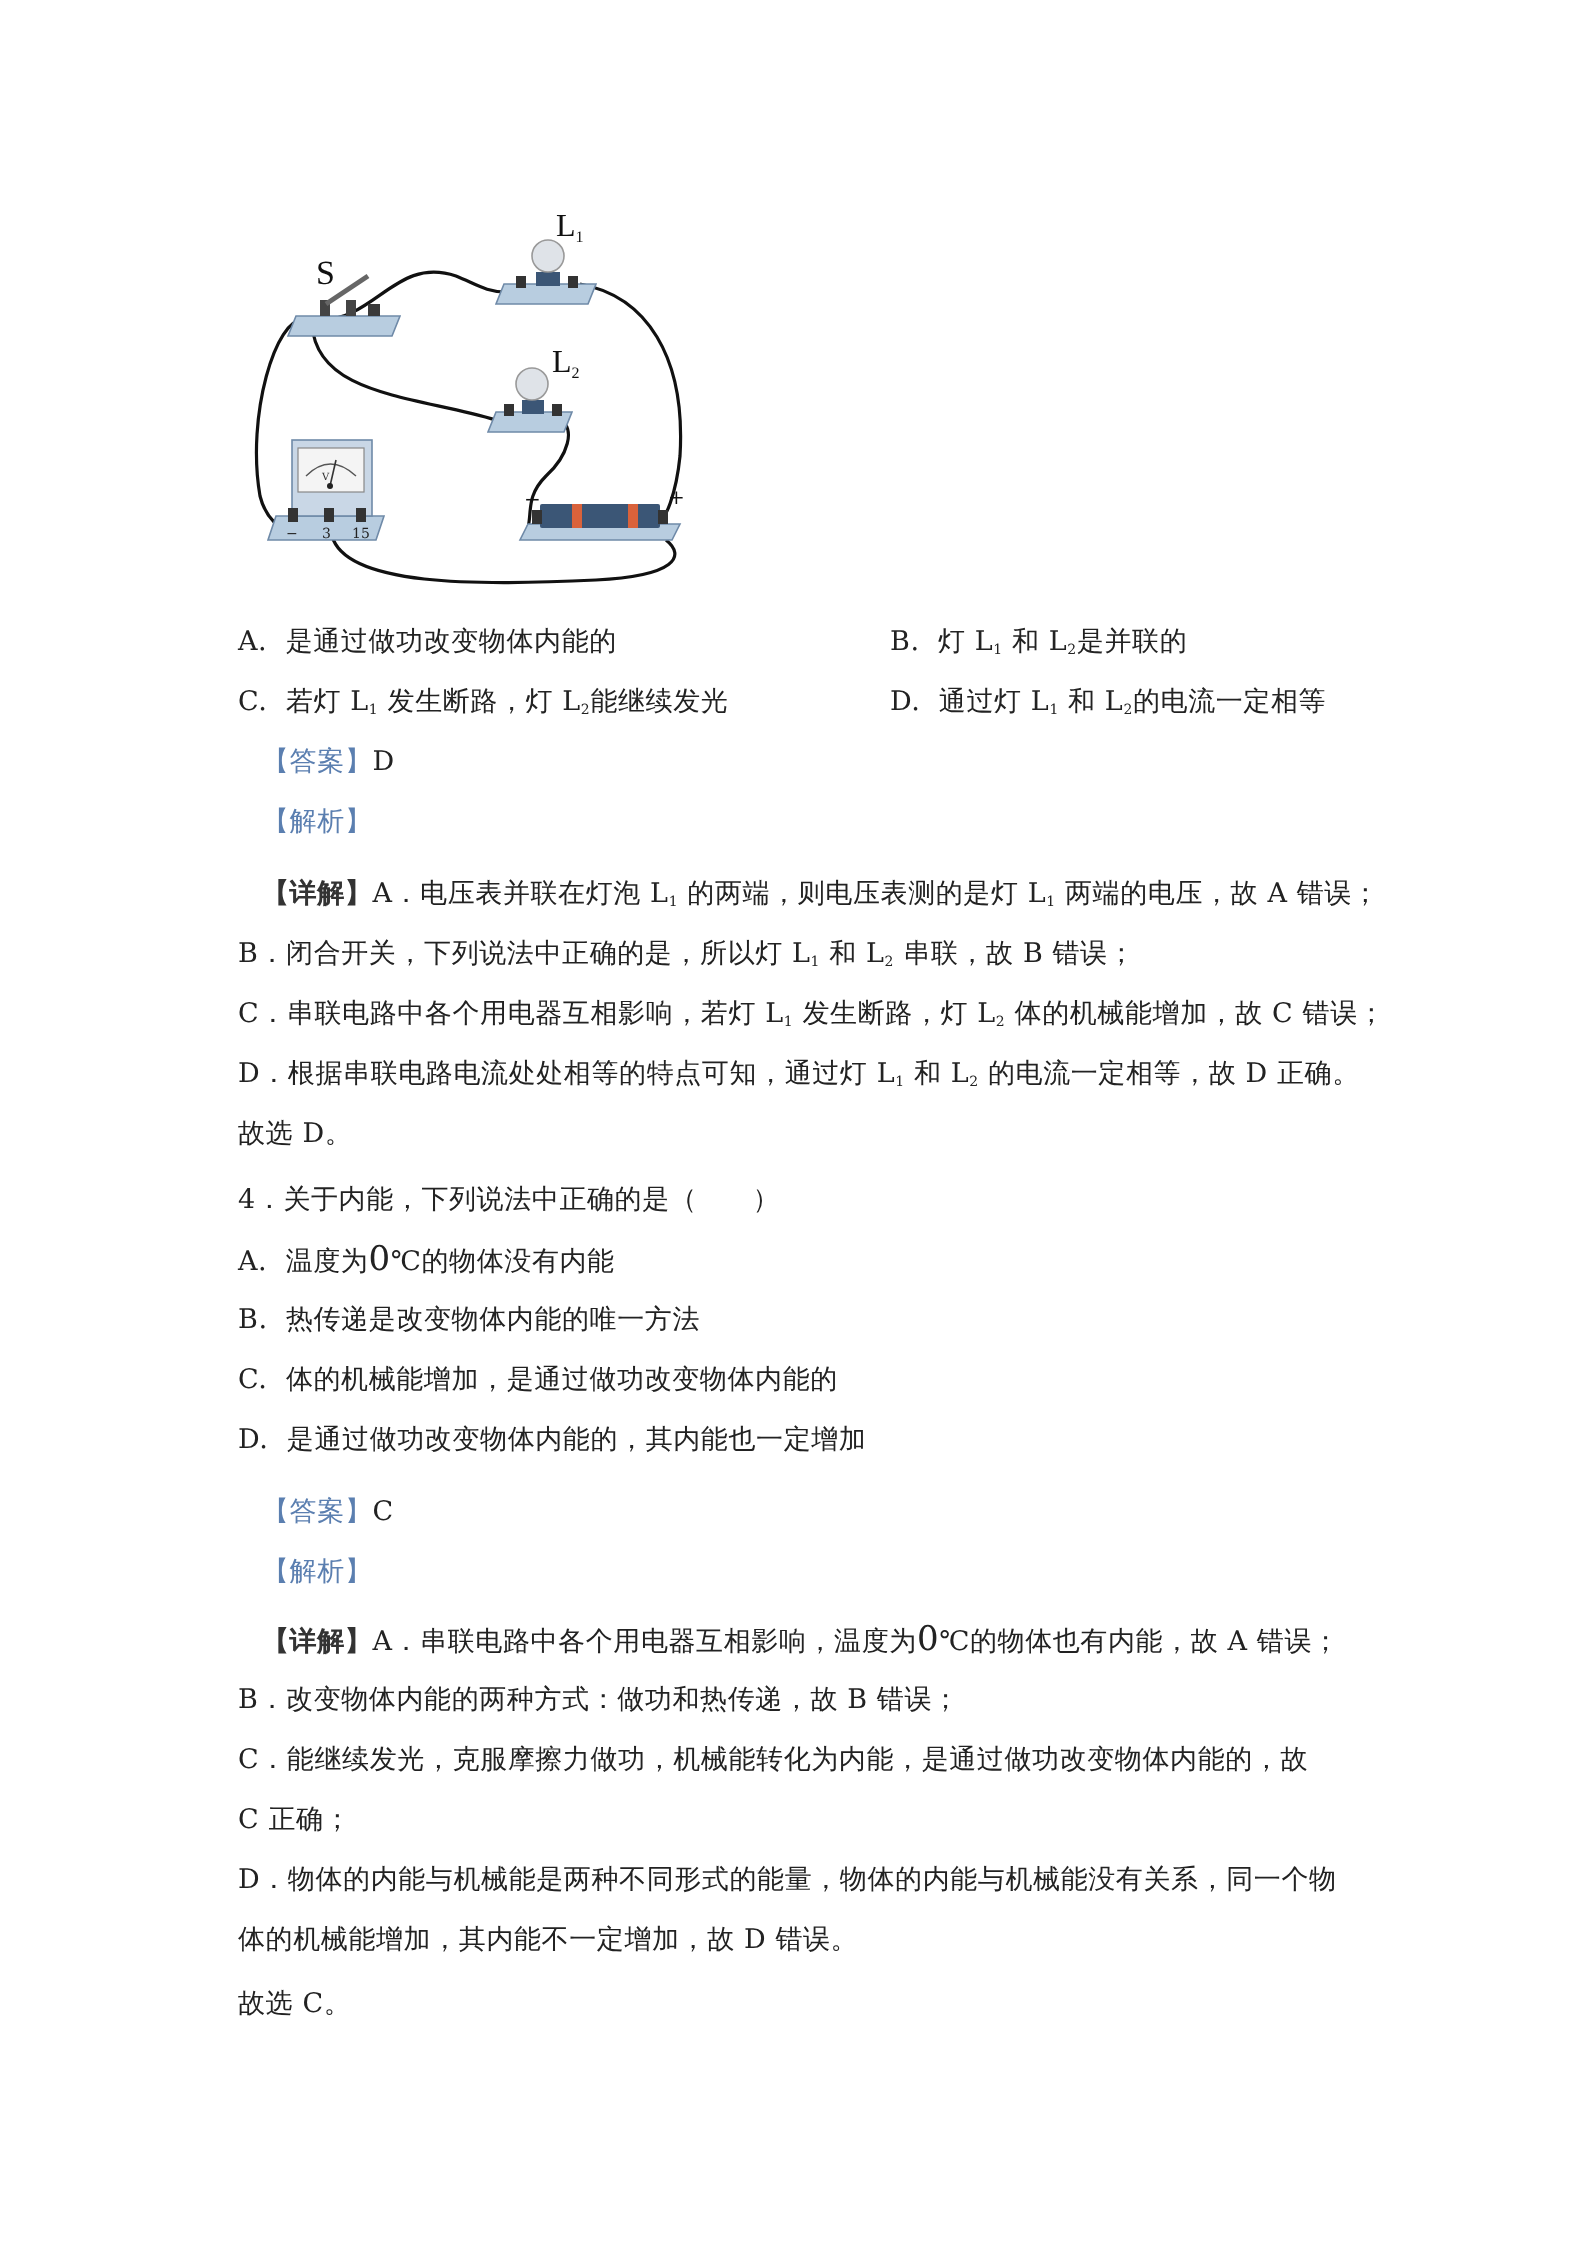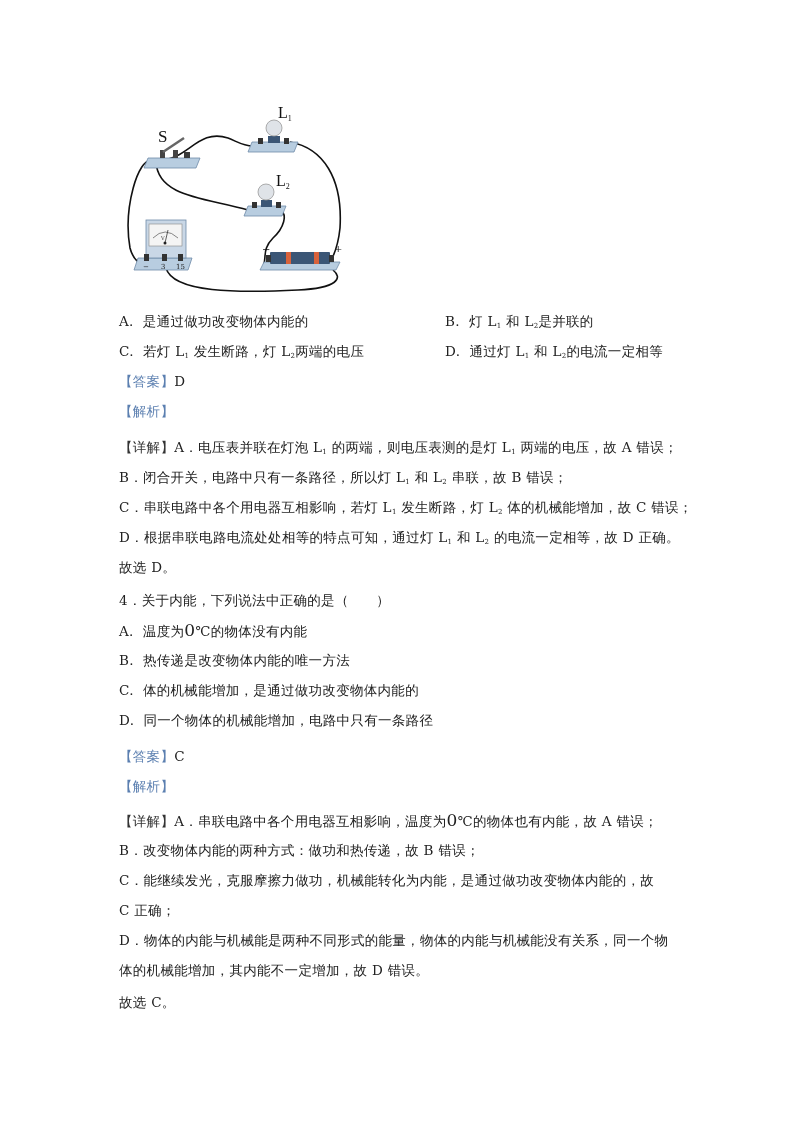--- a/index.html
+++ b/index.html
@@ -1,22 +1,22 @@
 <!DOCTYPE html>
 <html><head>
 <meta charset="utf-8">
 <style>
   html, body { margin: 0; padding: 0; background: #ffffff; }
   body { width: 793px; height: 1122px; position: relative; overflow: hidden;
          font-family: "DejaVu Serif", "Liberation Serif", serif; color: #222; }
   .figure { position: absolute; left: 118px; top: 98px; width: 232px; height: 200px; }
   .line { position: absolute; left: 119px; font-size: 13.5px; line-height: 16px; white-space: nowrap; letter-spacing: 0.3px; }
   .opt2 { position: absolute; font-size: 13.5px; line-height: 16px; white-space: nowrap; letter-spacing: 0.3px; }
-  .tag { color: #5b7fb0; }
-  .tag.bold { color: #333; font-weight: normal; }
+  .tag { color: #5b7fb0; margin-left: 12px; }
+  .tag.bold { color: #333; font-weight: bold; }
   sub { font-size: 7px; vertical-align: -2px; }
   .big0 { font-size: 17px; }
 </style>
 </head>
 <body>
 
 <div class="figure">
   <svg width="232" height="200" viewBox="0 0 232 200">
 
     <g fill="none" stroke="#111" stroke-width="1.6">
@@ -84,37 +84,37 @@
   </svg>
 </div>
 
 <div class="line" style="top:313px">
   <span>A.</span>&nbsp; <span>是通过做功改变物体内能的</span>
 </div>
 <div class="opt2" style="left:445px; top:313px">
   <span>B.</span>&nbsp; <span>灯 L</span><sub>1</sub><span> 和 L</span><sub>2</sub><span>是并联的</span>
 </div>
 <div class="line" style="top:343px">
-  <span>C.</span>&nbsp; <span>若灯 L</span><sub>1</sub><span> 发生断路，灯 L</span><sub>2</sub><span>两端的电压</span>
+  <span>C.</span>&nbsp; <span>若灯 L</span><sub>1</sub><span> 发生断路，灯 L</span><sub>2</sub><span>能继续发光</span>
 </div>
 <div class="opt2" style="left:445px; top:343px">
   <span>D.</span>&nbsp; <span>通过灯 L</span><sub>1</sub><span> 和 L</span><sub>2</sub><span>的电流一定相等</span>
 </div>
 
 <div class="line" style="top:373px">
   <span class="tag">【答案】</span><span>D</span>
 </div>
 <div class="line" style="top:403px">
   <span class="tag">【解析】</span>
 </div>
 <div class="line" style="top:439px">
   <span class="tag bold">【详解】</span><span>A．电压表并联在灯泡 L</span><sub>1</sub><span> 的两端，则电压表测的是灯 L</span><sub>1</sub><span> 两端的电压，故 A 错误；</span>
 </div>
 <div class="line" style="top:469px">
-  <span>B．闭合开关，电路中只有一条路径，所以灯 L</span><sub>1</sub><span> 和 L</span><sub>2</sub><span> 串联，故 B 错误；</span>
+  <span>B．闭合开关，下列说法中正确的是，所以灯 L</span><sub>1</sub><span> 和 L</span><sub>2</sub><span> 串联，故 B 错误；</span>
 </div>
 <div class="line" style="top:499px">
   <span>C．串联电路中各个用电器互相影响，若灯 L</span><sub>1</sub><span> 发生断路，灯 L</span><sub>2</sub><span> 体的机械能增加，故 C 错误；</span>
 </div>
 <div class="line" style="top:529px">
   <span>D．根据串联电路电流处处相等的特点可知，通过灯 L</span><sub>1</sub><span> 和 L</span><sub>2</sub><span> 的电流一定相等，故 D 正确。</span>
 </div>
 <div class="line" style="top:559px">
   <span>故选 D。</span>
 </div>
@@ -125,21 +125,21 @@
 <div class="line" style="top:622px">
   <span>A.</span>&nbsp; <span>温度为</span><span class="big0">0</span><span>℃的物体没有内能</span>
 </div>
 <div class="line" style="top:652px">
   <span>B.</span>&nbsp; <span>热传递是改变物体内能的唯一方法</span>
 </div>
 <div class="line" style="top:682px">
   <span>C.</span>&nbsp; <span>体的机械能增加，是通过做功改变物体内能的</span>
 </div>
 <div class="line" style="top:712px">
-  <span>D.</span>&nbsp; <span>同一个物体的机械能增加，电路中只有一条路径</span>
+  <span>D.</span>&nbsp; <span>是通过做功改变物体内能的，其内能也一定增加</span>
 </div>
 
 <div class="line" style="top:748px">
   <span class="tag">【答案】</span><span>C</span>
 </div>
 <div class="line" style="top:778px">
   <span class="tag">【解析】</span>
 </div>
 <div class="line" style="top:812px">
   <span class="tag bold">【详解】</span><span>A．串联电路中各个用电器互相影响，温度为</span><span class="big0">0</span><span>℃的物体也有内能，故 A 错误；</span>

